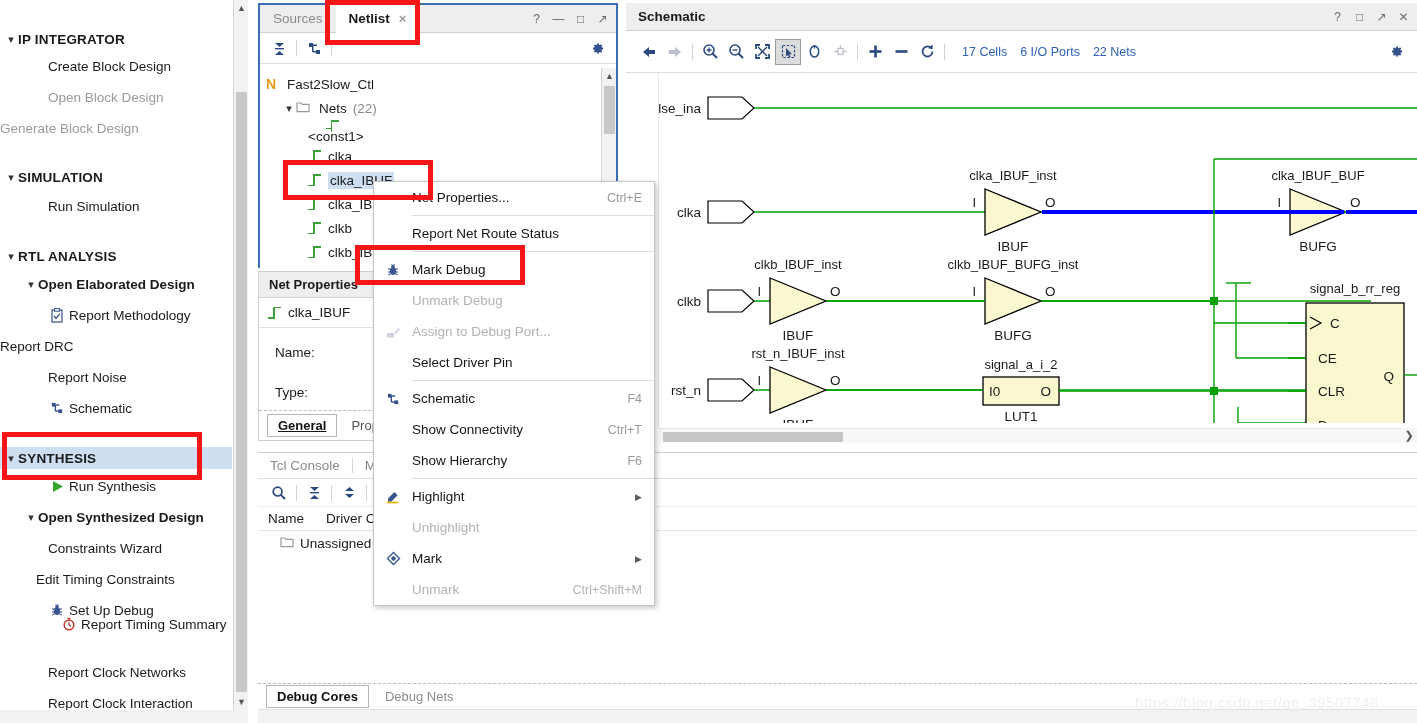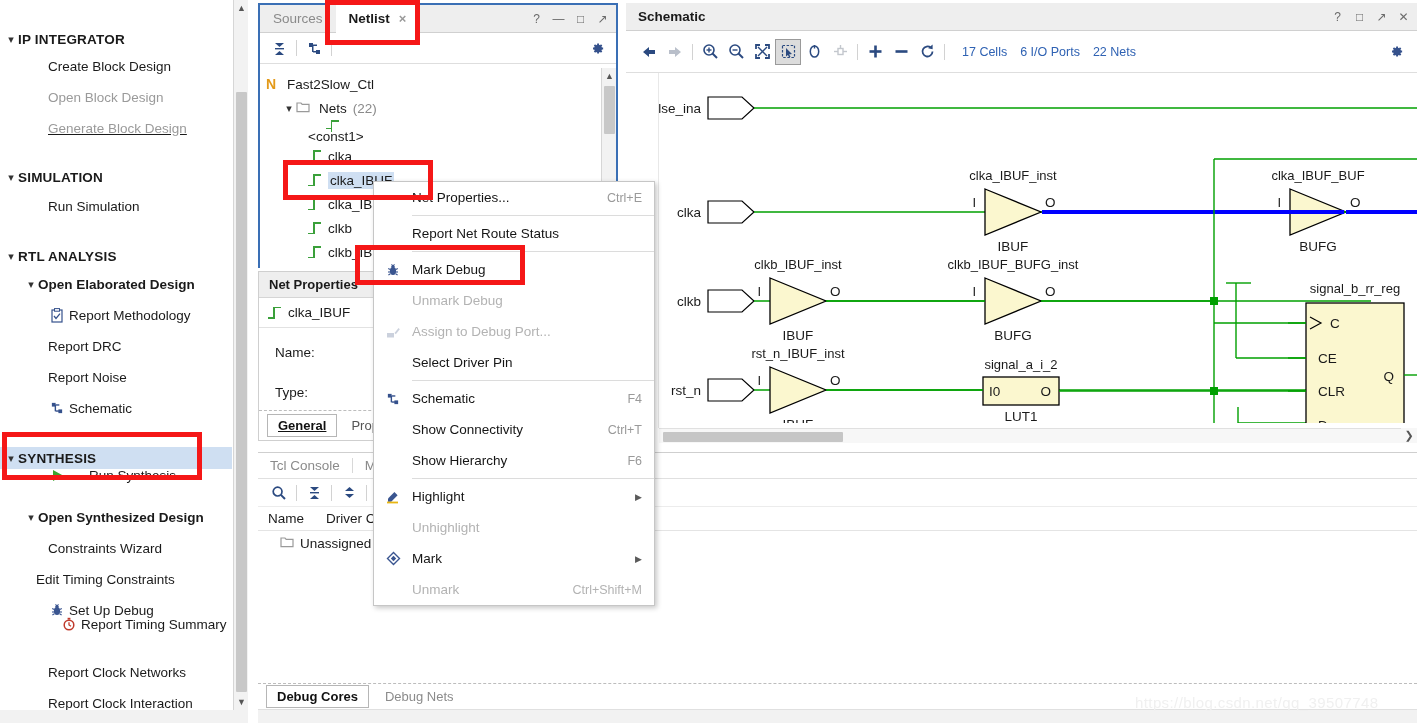--- a/index.html
+++ b/index.html
@@ -176,21 +176,21 @@
       <div class="nav-item nav-section" style="top: 28px; padding-left: 4px;">
         <span class="nav-caret">▾</span>
         <span class="nav-label">IP INTEGRATOR</span>
       </div>
       <div class="nav-item" style="top: 55px; padding-left: 48px;">
         <span class="nav-label">Create Block Design</span>
       </div>
       <div class="nav-item nav-disabled" style="top: 86px; padding-left: 48px;">
         <span class="nav-label">Open Block Design</span>
       </div>
-      <div class="nav-item nav-disabled" style="top: 117px; padding-left: 48px; text-decoration: underline;">
+      <div class="nav-item nav-disabled" style="top: 117px; ">
         <span class="nav-label">Generate Block Design</span>
       </div>
       <div class="nav-item nav-section" style="top: 166px; padding-left: 4px;">
         <span class="nav-caret">▾</span>
         <span class="nav-label">SIMULATION</span>
       </div>
       <div class="nav-item" style="top: 195px; padding-left: 48px;">
         <span class="nav-label">Run Simulation</span>
       </div>
       <div class="nav-item nav-section" style="top: 245px; padding-left: 4px;">
@@ -204,21 +204,21 @@
       <div class="nav-item" style="top: 304px; padding-left: 48px;">
         <span class="nav-icon">
           <svg width="14" height="15" viewBox="0 0 14 15">
             <rect x="2" y="2" width="10" height="12" fill="none" stroke="#35518c" stroke-width="1.2"></rect>
             <rect x="4.5" y="0.6" width="5" height="2.6" fill="#fff" stroke="#35518c" stroke-width="1"></rect>
             <path d="M4 8 L6 10.4 L10 5.6" fill="none" stroke="#35518c" stroke-width="1.3"></path>
           </svg>
         </span>
         <span class="nav-label">Report Methodology</span>
       </div>
-      <div class="nav-item" style="top: 335px; padding-left: 48px;">
+      <div class="nav-item" style="top: 335px; ">
         <span class="nav-label">Report DRC</span>
       </div>
       <div class="nav-item" style="top: 366px; padding-left: 48px;">
         <span class="nav-label">Report Noise</span>
       </div>
       <div class="nav-item" style="top: 397px; padding-left: 48px;">
         <span class="nav-icon">
           <svg width="14" height="14" viewBox="0 0 15 15">
             <rect x="2" y="2" width="4" height="4" fill="#35518c"></rect>
             <rect x="9" y="9" width="4" height="4" fill="#35518c"></rect>
@@ -226,21 +226,21 @@
             <rect x="6" y="3.5" width="4" height="1.5" fill="#35518c"></rect>
             <rect x="6" y="10" width="4" height="1.5" fill="#35518c"></rect>
           </svg>
         </span>
         <span class="nav-label">Schematic</span>
       </div>
       <div class="nav-item nav-selected nav-section" style="top: 447px; padding-left: 4px;">
         <span class="nav-caret">▾</span>
         <span class="nav-label">SYNTHESIS</span>
       </div>
-      <div class="nav-item" style="top: 464px; padding-left: 48px; gap: 20px;">
+      <div class="nav-item" style="top: 475px; padding-left: 48px;">
         <span class="nav-icon">
           <svg width="13" height="13" viewBox="0 0 13 13">
             <polygon points="2,1 12,6.5 2,12" fill="#3aa52e"></polygon>
           </svg>
         </span>
         <span class="nav-label">Run Synthesis</span>
       </div>
       <div class="nav-item nav-sub" style="top: 506px; padding-left: 24px;">
         <span class="nav-caret">▾</span>
         <span class="nav-label">Open Synthesized Design</span>

